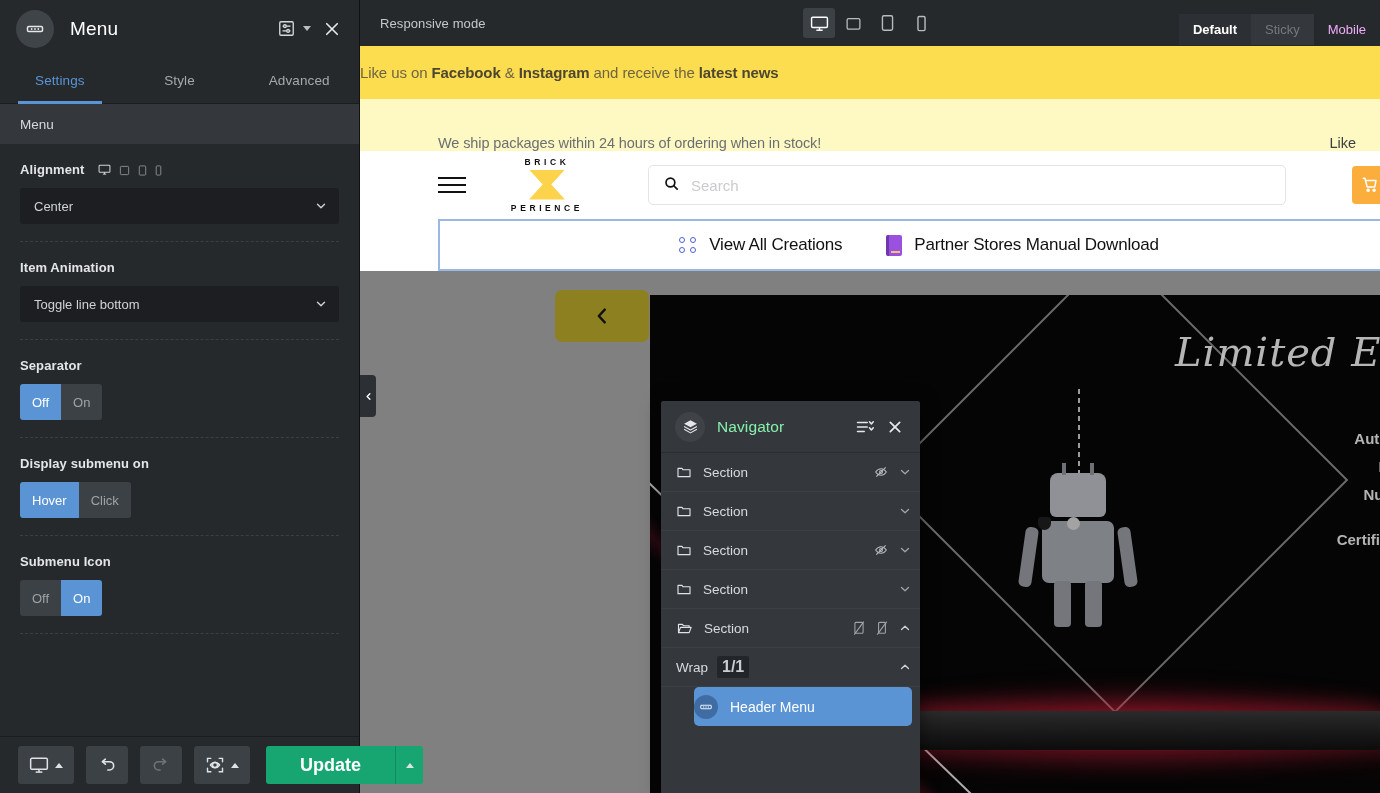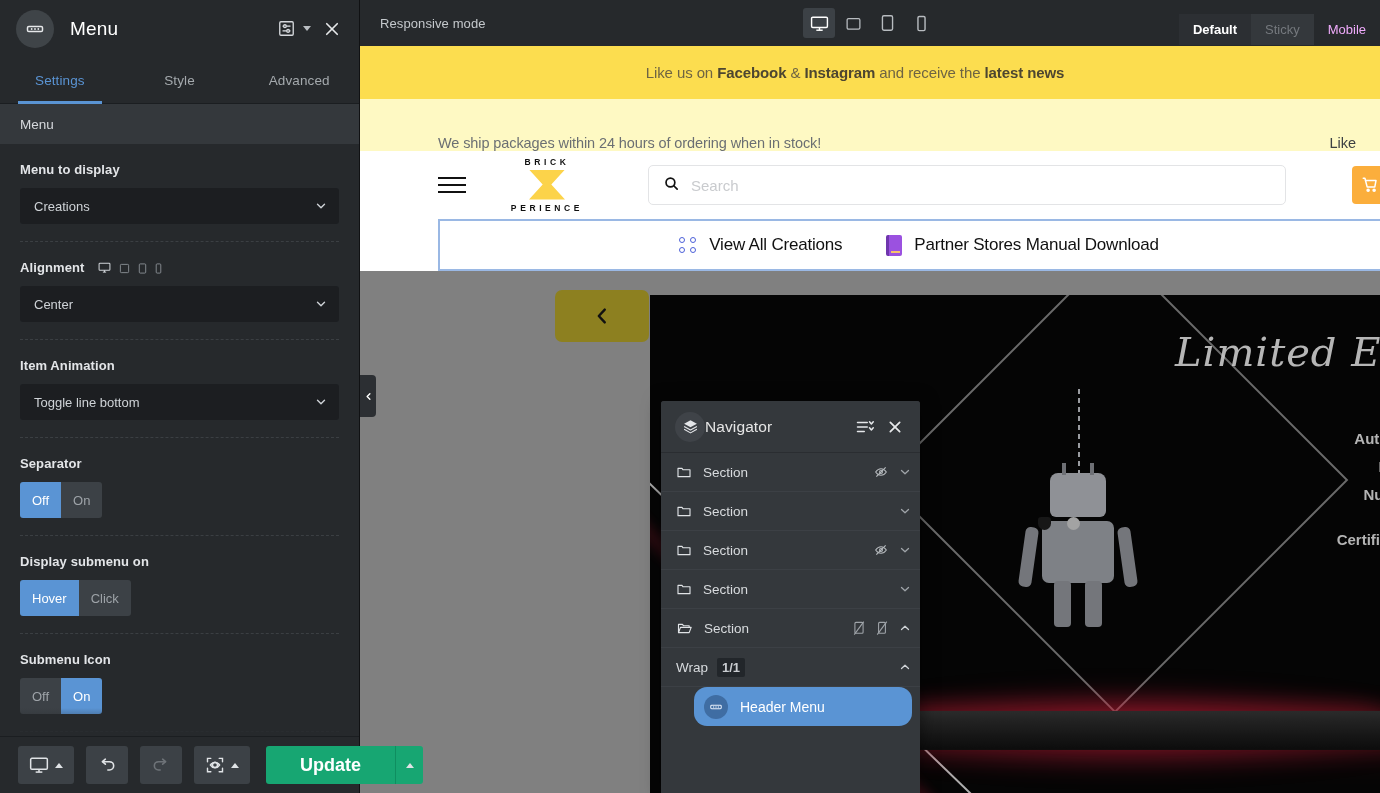--- a/index.html
+++ b/index.html
@@ -156,21 +156,21 @@
   .state-btn.active { background: #2c2f33; color: #fff; font-weight: 700; }
   .state-btn.muted { background: #34383c; color: #75797e; }
 
   
   .canvas {
     position: absolute; left: 360px; top: 46px; width: 1020px; height: 747px;
     background: #808080; overflow: hidden;
   }
   .notice-bar {
     height: 53px; background: #fcdd4f; display: flex; align-items: center;
-    justify-content: center; width: 100%;
+    width: 100%;
   }
   .notice-text {
     font-size: 15px; color: #6e6443; letter-spacing: -.1px;
     padding-right: 30px;
   }
   .notice-text b { color: #4d4630; font-weight: 700; }
   .notice-text .sm { font-weight: 400; }
   .info-bar {
     height: 52px; background: #fef9c3; display: flex; align-items: flex-end;
     padding: 0 24px 0 78px; width: 100%;
@@ -324,47 +324,47 @@
   }
   .nav-header {
     height: 52px; flex: 0 0 52px; display: flex; align-items: center;
     padding: 0 12px 0 14px; background: #34383c; border-bottom: 1px solid #2a2d31;
   }
   .nav-avatar {
     width: 30px; height: 30px; border-radius: 50%; background: #3f4348;
     display: flex; align-items: center; justify-content: center; flex: 0 0 30px;
   }
   .nav-title {
-    font-size: 15.5px; color: #e5e5e5; flex: 1;
+    font-size: 15.5px; color: #86efac; margin-left: 12px; flex: 1;
     letter-spacing: .1px;
   }
   .nav-hdr-icon {
     width: 26px; height: 26px; display: flex; align-items: center;
     justify-content: center; color: #e5e7ea; cursor: pointer; margin-left: 4px;
   }
   .nav-list { flex: 1; overflow: hidden; }
   .nav-row-item {
     height: 39px; display: flex; align-items: center; padding: 0 8px 0 15px;
     border-bottom: 1px solid #3c4045; cursor: pointer; position: relative;
   }
   .nav-row-item .folder { color: #e0e3e6; display: flex; flex: 0 0 auto; }
   .nav-row-item .lbl {
     font-size: 13.5px; color: #d8dbde; margin-left: 11px;
     white-space: nowrap; overflow: hidden; text-overflow: ellipsis;
   }
   .nav-actions { margin-left: auto; display: flex; align-items: center; gap: 9px; }
   .nav-actions .ico { color: #b5b9bd; display: flex; cursor: pointer; }
   .nav-row-item.indent1 { }
   .nav-badge {
-    background: #22262a; color: #c9ccd0; font-size: 13px; border-radius: 2px;
+    background: #22262a; color: #c9ccd0; font-size: 16px; border-radius: 2px;
     padding: 2px 5px; margin-left: 9px; font-weight: 700;
   }
   .nav-selected {
-    margin: 0 8px 0 33px; background: #5a94d4; border-radius: 13px;
-    height: 39px; display: flex; align-items: center; padding: 0 10px;
+    margin: 0 8px 0 33px; background: #5a94d4; border-radius: 5px;
+    height: 39px; display: flex; align-items: center; padding: 0 0;
     cursor: pointer;
   }
   .nav-sel-avatar {
     width: 24px; height: 24px; border-radius: 50%; background: #3f6da3;
     display: flex; align-items: center; justify-content: center; flex: 0 0 24px;
   }
   .nav-sel-lbl { font-size: 14px; color: #fff; margin-left: 12px; font-weight: 400; }
 </style>
 </head>
 <body>
@@ -407,31 +407,20 @@
       <div class="panel-tab">Advanced</div>
     </div>
 
     <div class="panel-body">
       <div class="section-bar">
         <span>Menu</span>
       </div>
 
       <div class="controls">
 
-        <div class="ctrl">
-          <div class="ctrl-label">Menu to display</div>
-          <div class="select-box">
-            <span>Creations</span>
-            <span class="chev">
-              <svg width="14" height="14" viewBox="0 0 24 24" fill="none" stroke="#cfd3d7" stroke-width="2.4" stroke-linecap="round" stroke-linejoin="round">
-                  <polyline points="6 9 12 15 18 9"></polyline>
-                </svg>
-            </span>
-          </div>
-        </div>
 
         <div class="ctrl">
           <div class="ctrl-label">
             <span>Alignment</span>
             <span class="resp-icons">
               <span>
                 <svg width="13" height="13" viewBox="0 0 24 24" fill="none" stroke="#cfd3d7" stroke-width="1.9">
                     <rect x="2" y="4" width="20" height="13" rx="1.5"></rect>
                     <line x1="9" y1="20.5" x2="15" y2="20.5"></line>
                     <line x1="12" y1="17" x2="12" y2="20.5"></line>

